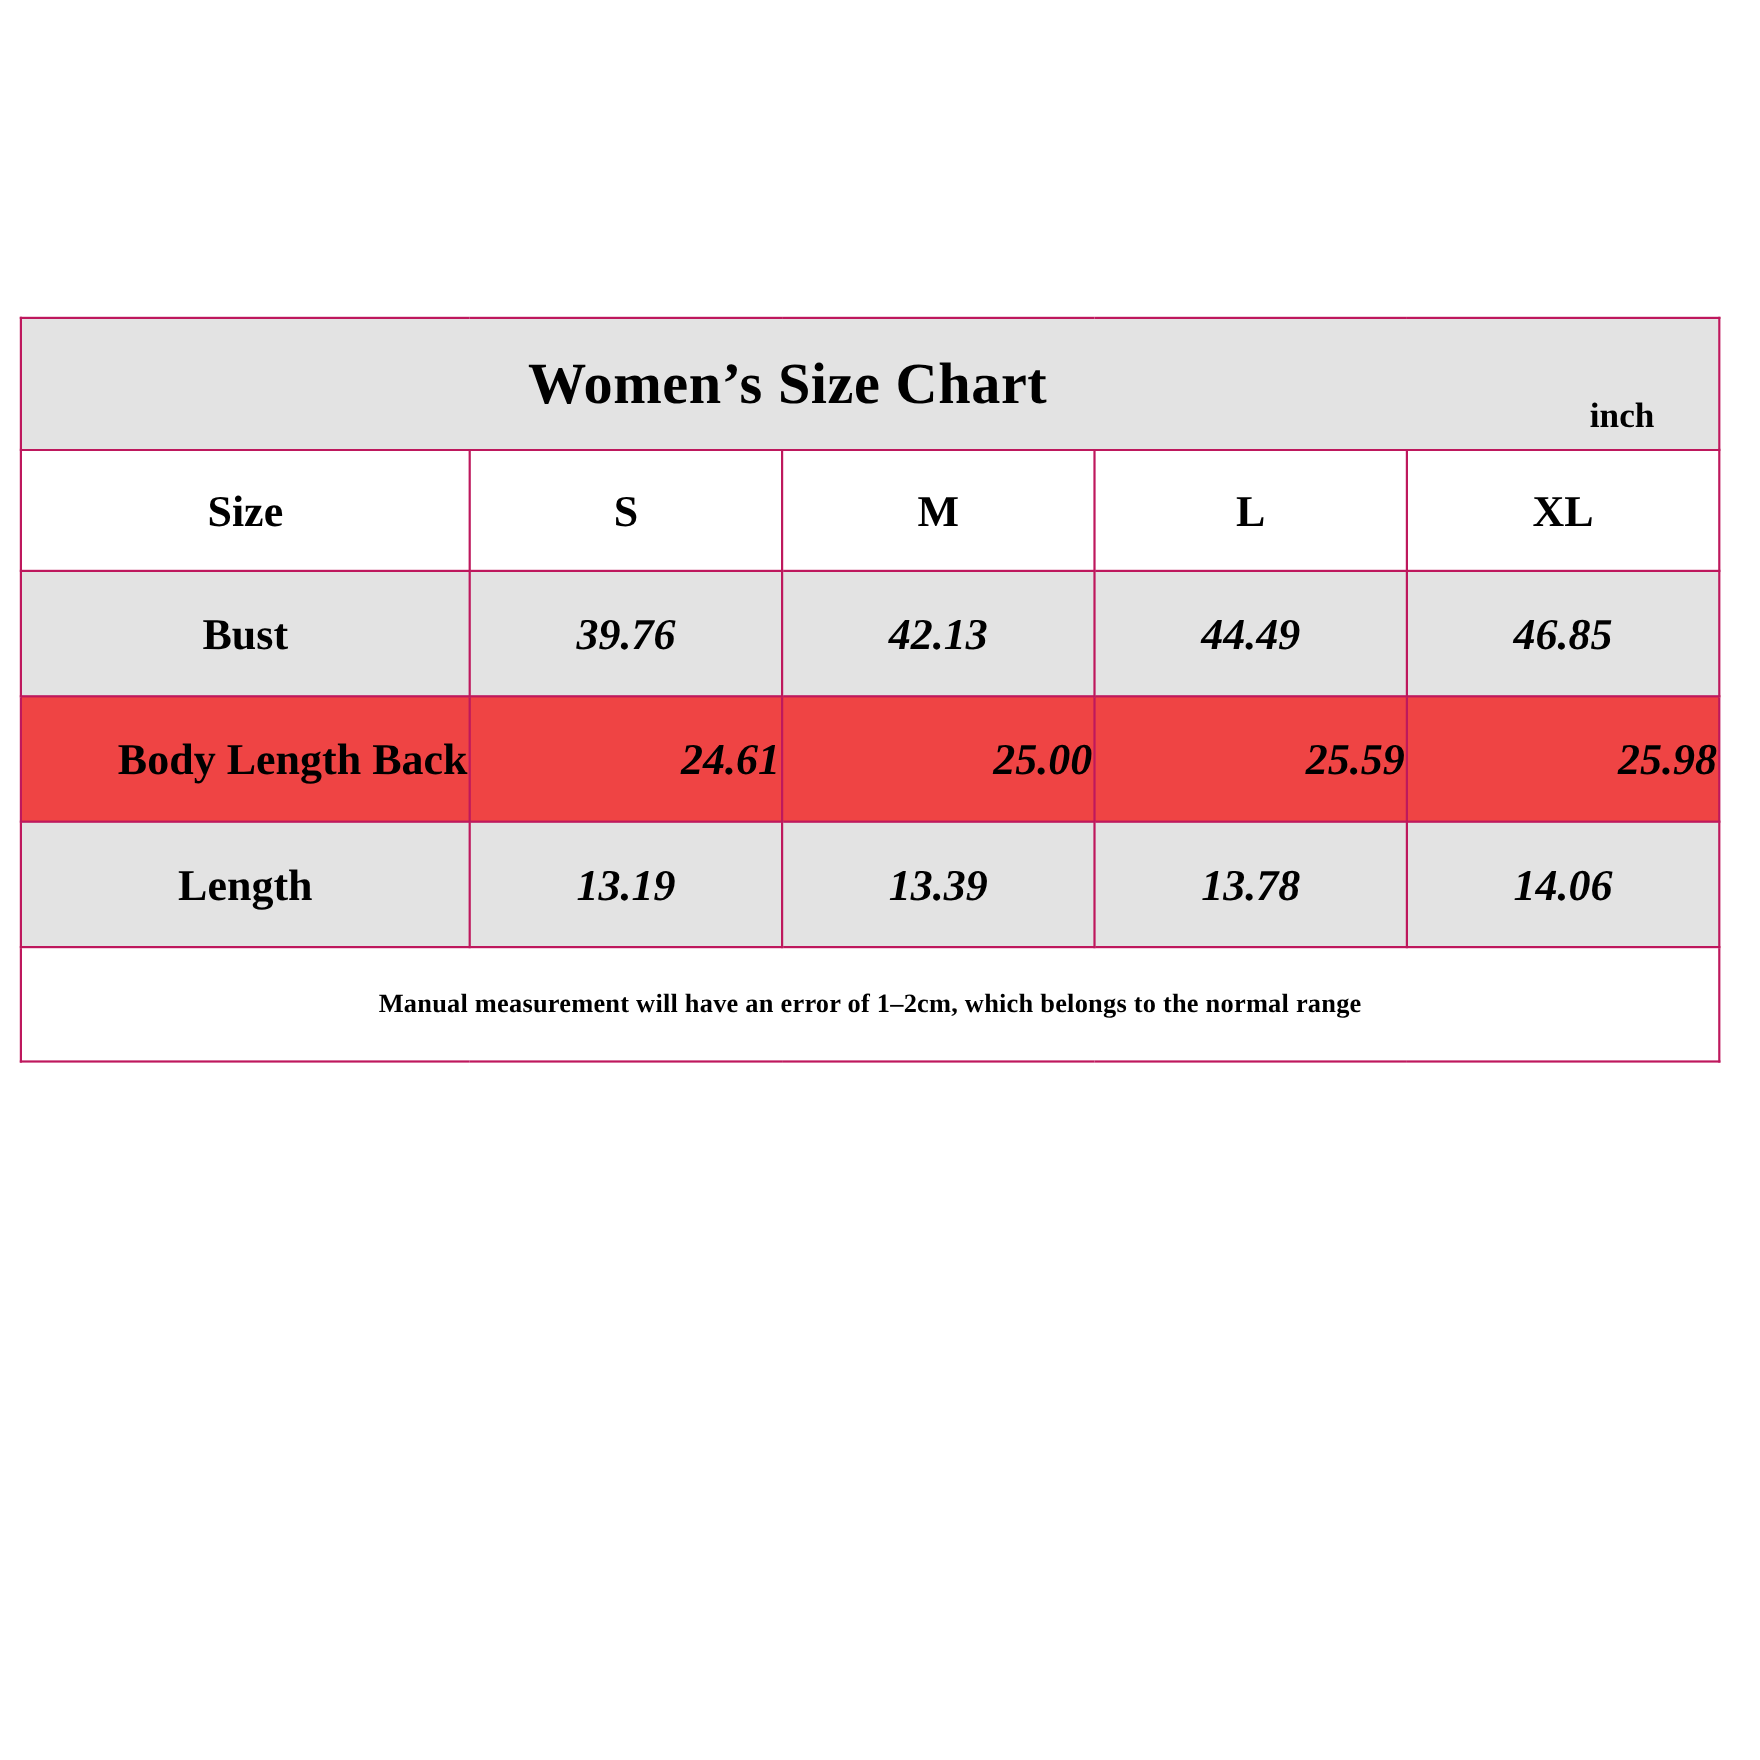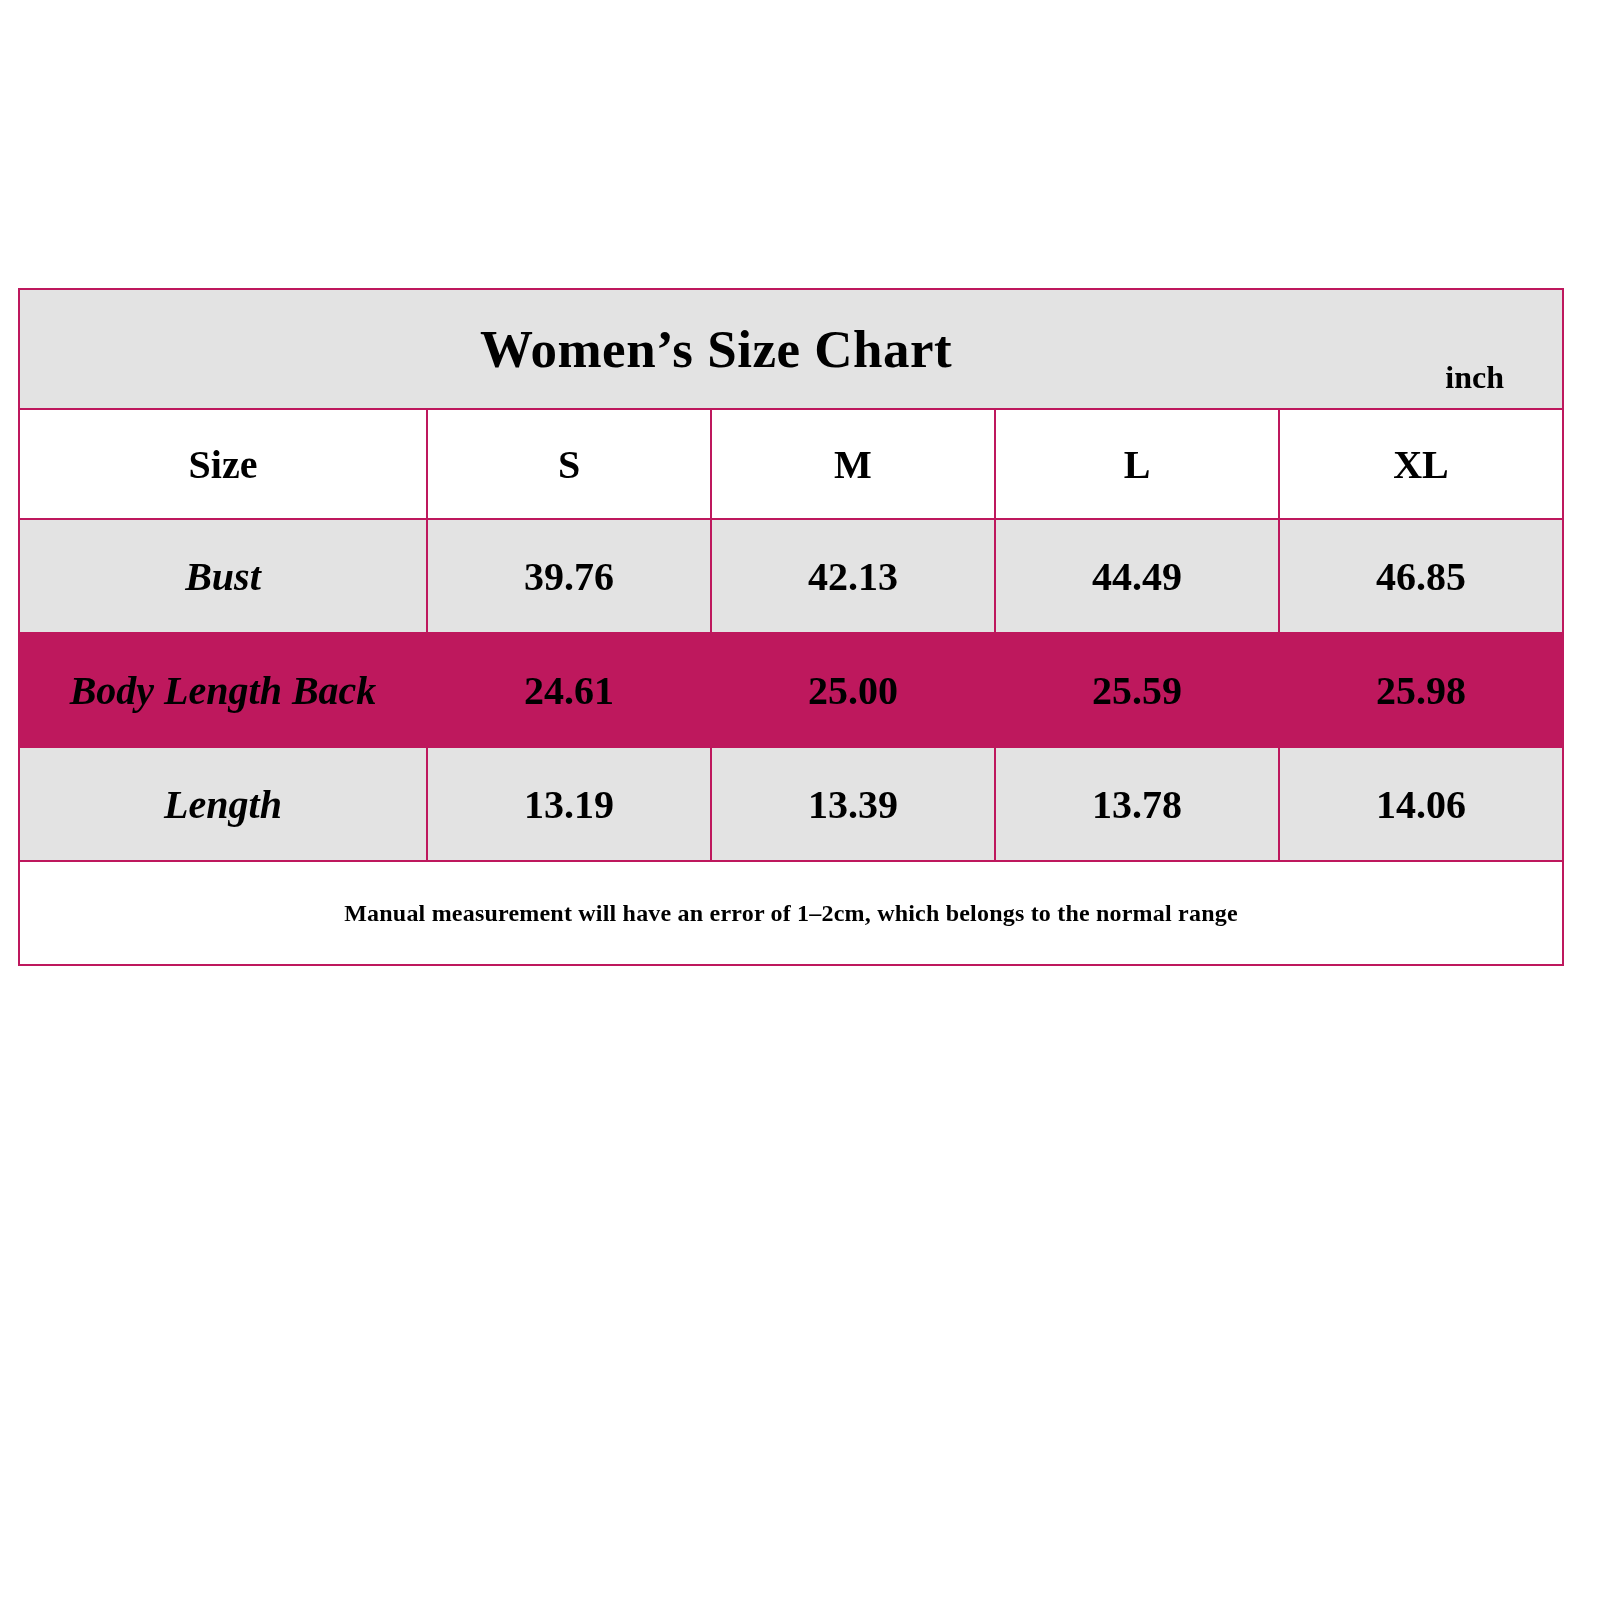--- a/index.html
+++ b/index.html
@@ -69,24 +69,24 @@
     font-size: 40px;
     margin-top: 12px;
   }
 
   
   tr.data-row td {
     height: 110px;
     font-size: 40px;
   }
   tr.row-shaded td { background: #e3e3e3; }
-  tr.row-plain td  { background: #be185d; }
+  tr.row-plain td  { background: #ef4444; text-align: right; }
 
-  td.label-cell { font-size: 39px; font-style: italic; }
-  td.value-cell { font-size: 41px; }
+  td.label-cell { font-size: 39px; }
+  td.value-cell { font-size: 41px; font-style: italic; }
 
   
   .note-cell {
     background: #ffffff;
     height: 100px;
     font-size: 24px;
     font-weight: bold;
     text-align: center;
     letter-spacing: 0.2px;
     margin-top: 33px;

